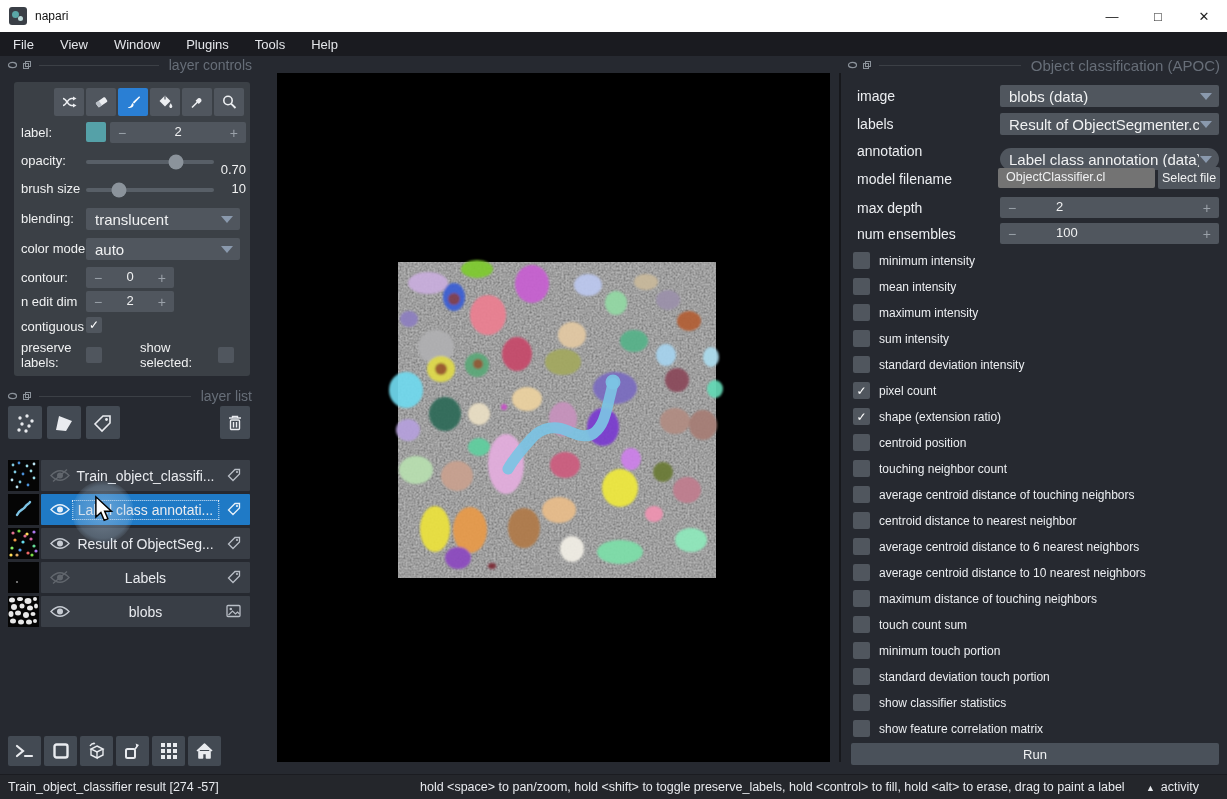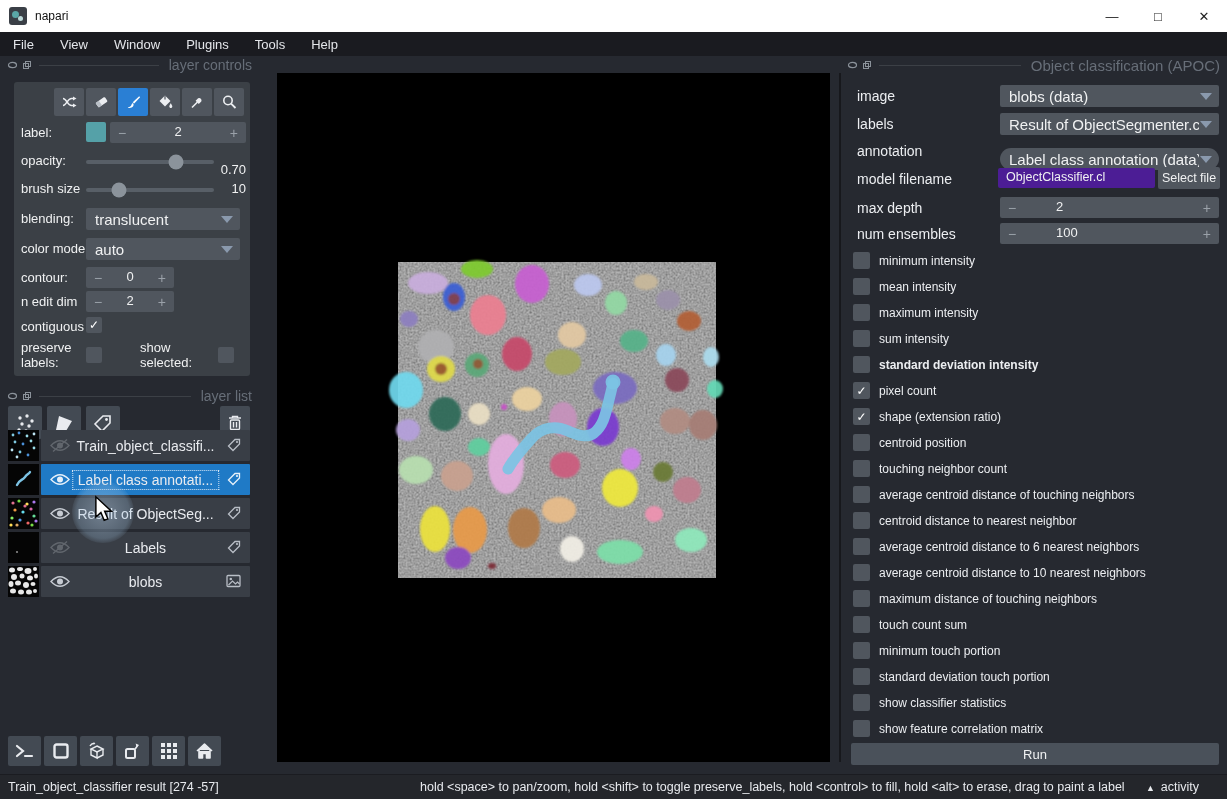--- a/index.html
+++ b/index.html
@@ -47,21 +47,21 @@
   .slider-val { position:absolute; font-size:13px; color:#f0f1f2; text-align:right; width:36px; overflow:hidden; }
   .dropdown { position:absolute; background:#50565e; border-radius:2px; height:22px; color:#f0f1f2; font-size:15px; }
   .dropdown .dval { position:absolute; left:9px; top:3px; right:20px; white-space:nowrap; overflow:hidden; }
   .dropdown .caret { position:absolute; right:7px; top:8px; width:0; height:0; border-left:6px solid transparent; border-right:6px solid transparent; border-top:7px solid #8a99ad; }
   .checkbox { width:16px; height:16px; background:#50565e; border-radius:2px; display:flex; align-items:center; justify-content:center; color:#fff; font-size:12px; line-height:16px; }
   .cb-abs { position:absolute; }
 
   
   .layer-btns { position:absolute; left:8px; top:406px; width:242px; height:34px; }
   .lbtn { position:absolute; top:0; width:34px; height:33px; background:#434a53; border-radius:2px; display:flex; align-items:center; justify-content:center; }
-  #layer-rows { position:absolute; left:8px; top:430px; width:242px; }
+  #layer-rows { position:absolute; left:8px; top:460px; width:242px; }
   .layer-item { display:flex; height:31px; margin-bottom:3px; }
   .thumb { width:31px; height:31px; background:#000; flex:none; }
   .thumb svg { display:block; }
   .layer-row { flex:1; margin-left:2px; background:#393e46; border-radius:1px; position:relative; display:flex; align-items:center; }
   .layer-row.selected { background:#1f7ac6; }
   .eye { margin-left:9px; display:flex; }
   .layer-name { position:absolute; left:50%; transform:translateX(-50%); font-size:14px; color:#e9ebef; white-space:nowrap; }
   .layer-row.selected .layer-name { outline:1px dotted #d5e6f5; padding:1px 5px; }
   .type-icon { position:absolute; right:8px; top:7px; display:flex; }
 
@@ -73,21 +73,21 @@
   #canvas { position:absolute; left:277px; top:73px; width:553px; height:689px; background:#000; }
   #blobs-image { position:absolute; left:121px; top:189px; width:318px; height:316px; }
   #panel-sep { position:absolute; left:839px; top:73px; width:2px; height:689px; background:#17181c; }
 
   
   .prow-label { position:absolute; left:857px; font-size:14px; color:#eceef1; }
   .pctl { left:1000px; width:219px; }
   .feat-row { position:absolute; left:853px; display:flex; align-items:center; }
   .feat-row .checkbox { width:17px; height:17px; }
   .feat-label { margin-left:9px; font-size:12px; color:#eceef1; white-space:nowrap; }
-  .file-input { position:absolute; left:998px; top:168px; width:157px; height:20px; background:#4c1d95; color:#f0f1f2; font-size:12.5px; padding:2px 8px; border-radius:2px; white-space:nowrap; overflow:hidden; }
+  .file-input { position:absolute; left:998px; top:168px; width:157px; height:20px; background:#737373; color:#f0f1f2; font-size:12.5px; padding:2px 8px; border-radius:2px; white-space:nowrap; overflow:hidden; }
   .file-btn { position:absolute; left:1158px; top:167px; width:62px; height:22px; background:#50565e; border-radius:2px; color:#f0f1f2; font-size:12.5px; display:flex; align-items:center; justify-content:center; }
   .run-btn { position:absolute; left:851px; top:743px; width:368px; height:22px; background:#4a515a; border-radius:2px; color:#f0f1f2; font-size:13px; display:flex; align-items:center; justify-content:center; }
 
   
   .statusbar { position:absolute; left:0; top:774px; width:100%; height:25px; background:#24262b; border-top:1px solid #1b1c21; }
   .status-left { position:absolute; left:8px; top:5px; font-size:12.5px; color:#e8eaee; }
   .status-hint { position:absolute; left:420px; top:5px; font-size:12.5px; color:#e8eaee; }
   .status-activity { position:absolute; right:28px; top:5px; font-size:12.5px; color:#e8eaee; }
   .status-activity .caret { font-size:9px; margin-right:6px; }
 
@@ -654,21 +654,21 @@
         <span class="feat-label">mean intensity</span>
       </div>
       <div class="feat-row" style="top: 304px;">
         <span class="checkbox"></span>
         <span class="feat-label">maximum intensity</span>
       </div>
       <div class="feat-row" style="top: 330px;">
         <span class="checkbox"></span>
         <span class="feat-label">sum intensity</span>
       </div>
-      <div class="feat-row" style="top: 356px; font-weight: bold;">
+      <div class="feat-row" style="top: 356px;">
         <span class="checkbox"></span>
         <span class="feat-label">standard deviation intensity</span>
       </div>
       <div class="feat-row" style="top: 382px;">
         <span class="checkbox">✓</span>
         <span class="feat-label">pixel count</span>
       </div>
       <div class="feat-row" style="top: 408px;">
         <span class="checkbox">✓</span>
         <span class="feat-label">shape (extension ratio)</span>

